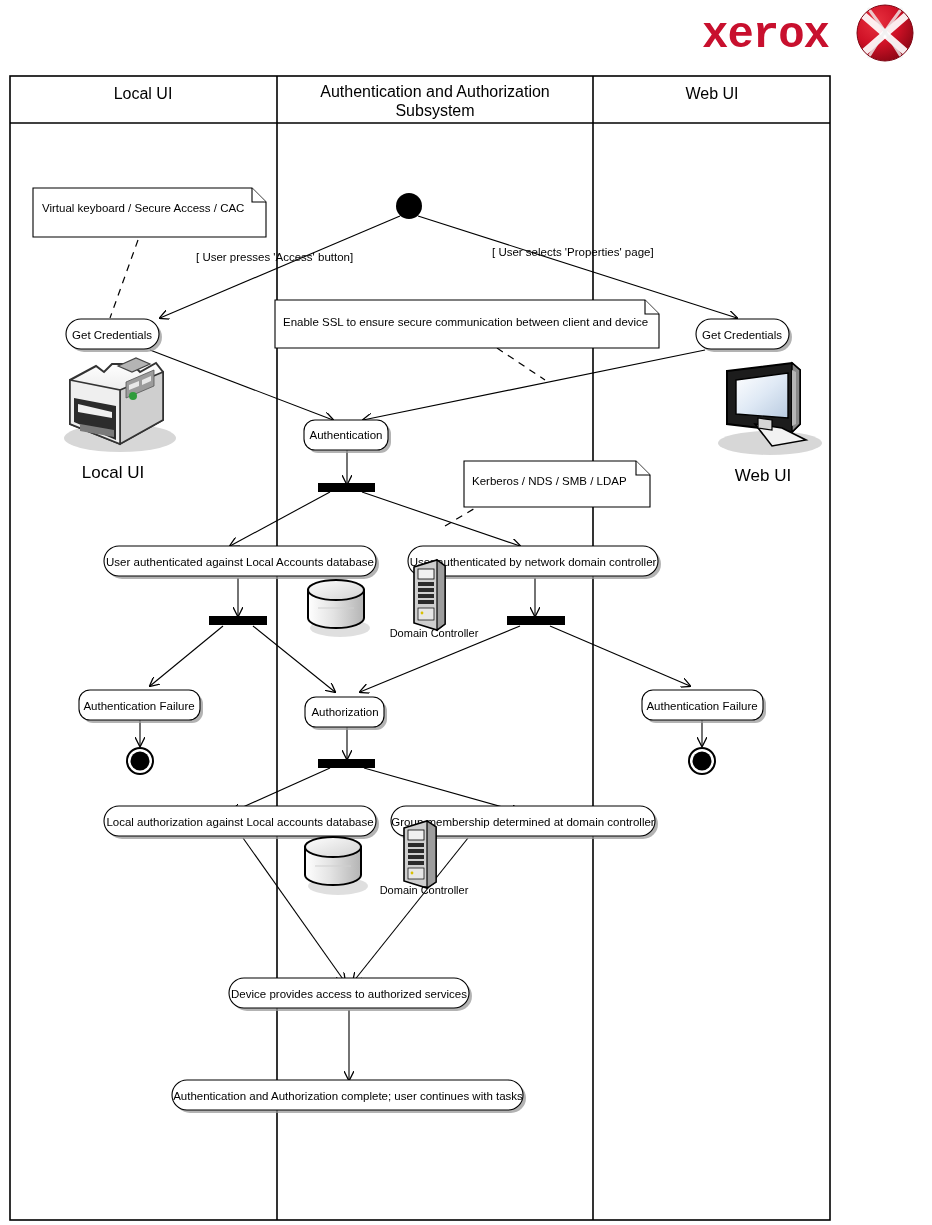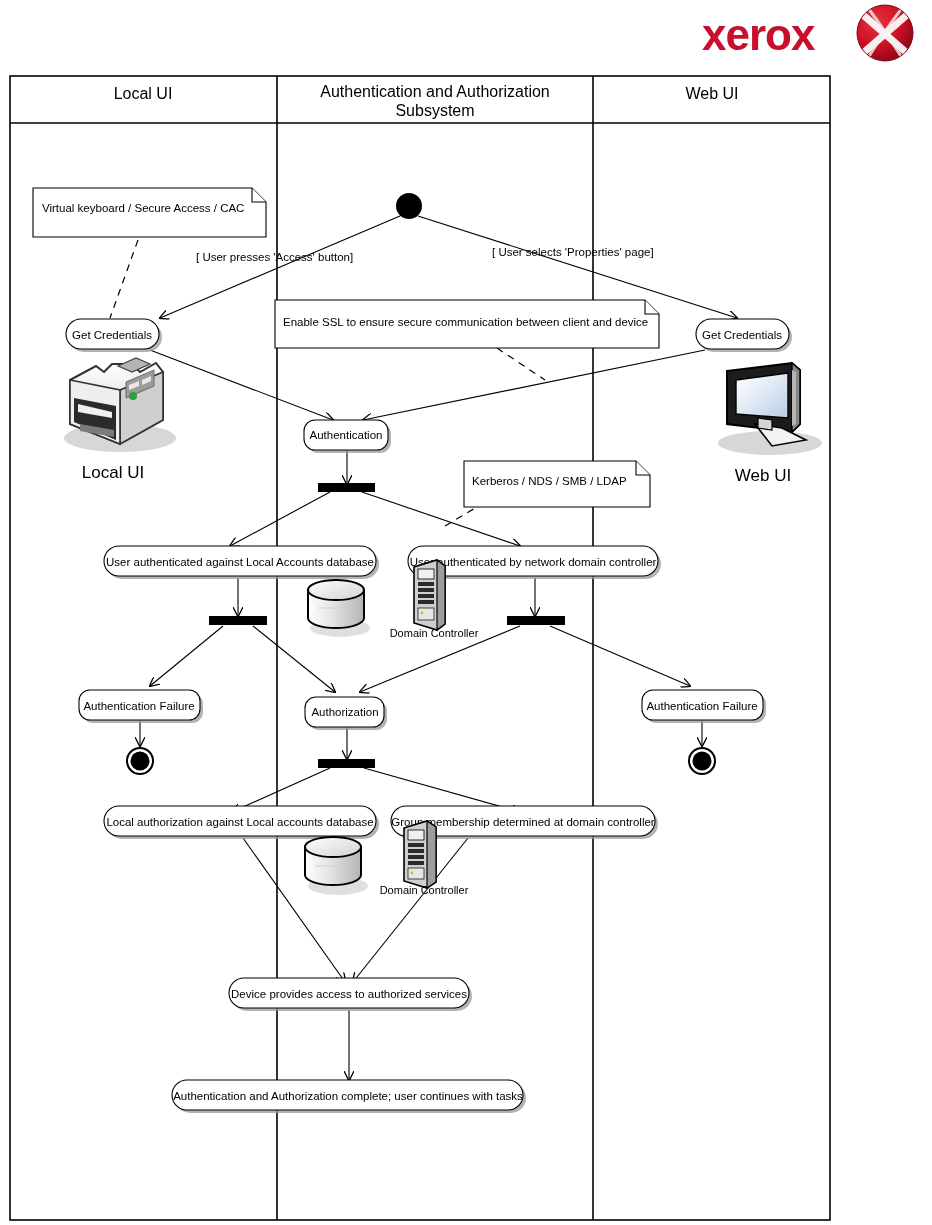--- a/index.html
+++ b/index.html
@@ -26,21 +26,21 @@
   .xerox-logo {
     position: absolute;
     right: 18px;
     top: 4px;
     width: 212px;
     height: 58px;
   }
   .xerox-word {
     position: absolute;
     left: 0; top: 6px;
-    font-family: Liberation Sans, sans-serif;
+    font-family: Liberation Mono, monospace;
     font-size: 44px;
     font-weight: bold;
     letter-spacing: -1px;
     color: #c8102e;
     text-align: right;
   }
   .xerox-ball {
     position: absolute;
     right: 0; top: 0;
     width: 58px; height: 58px;

